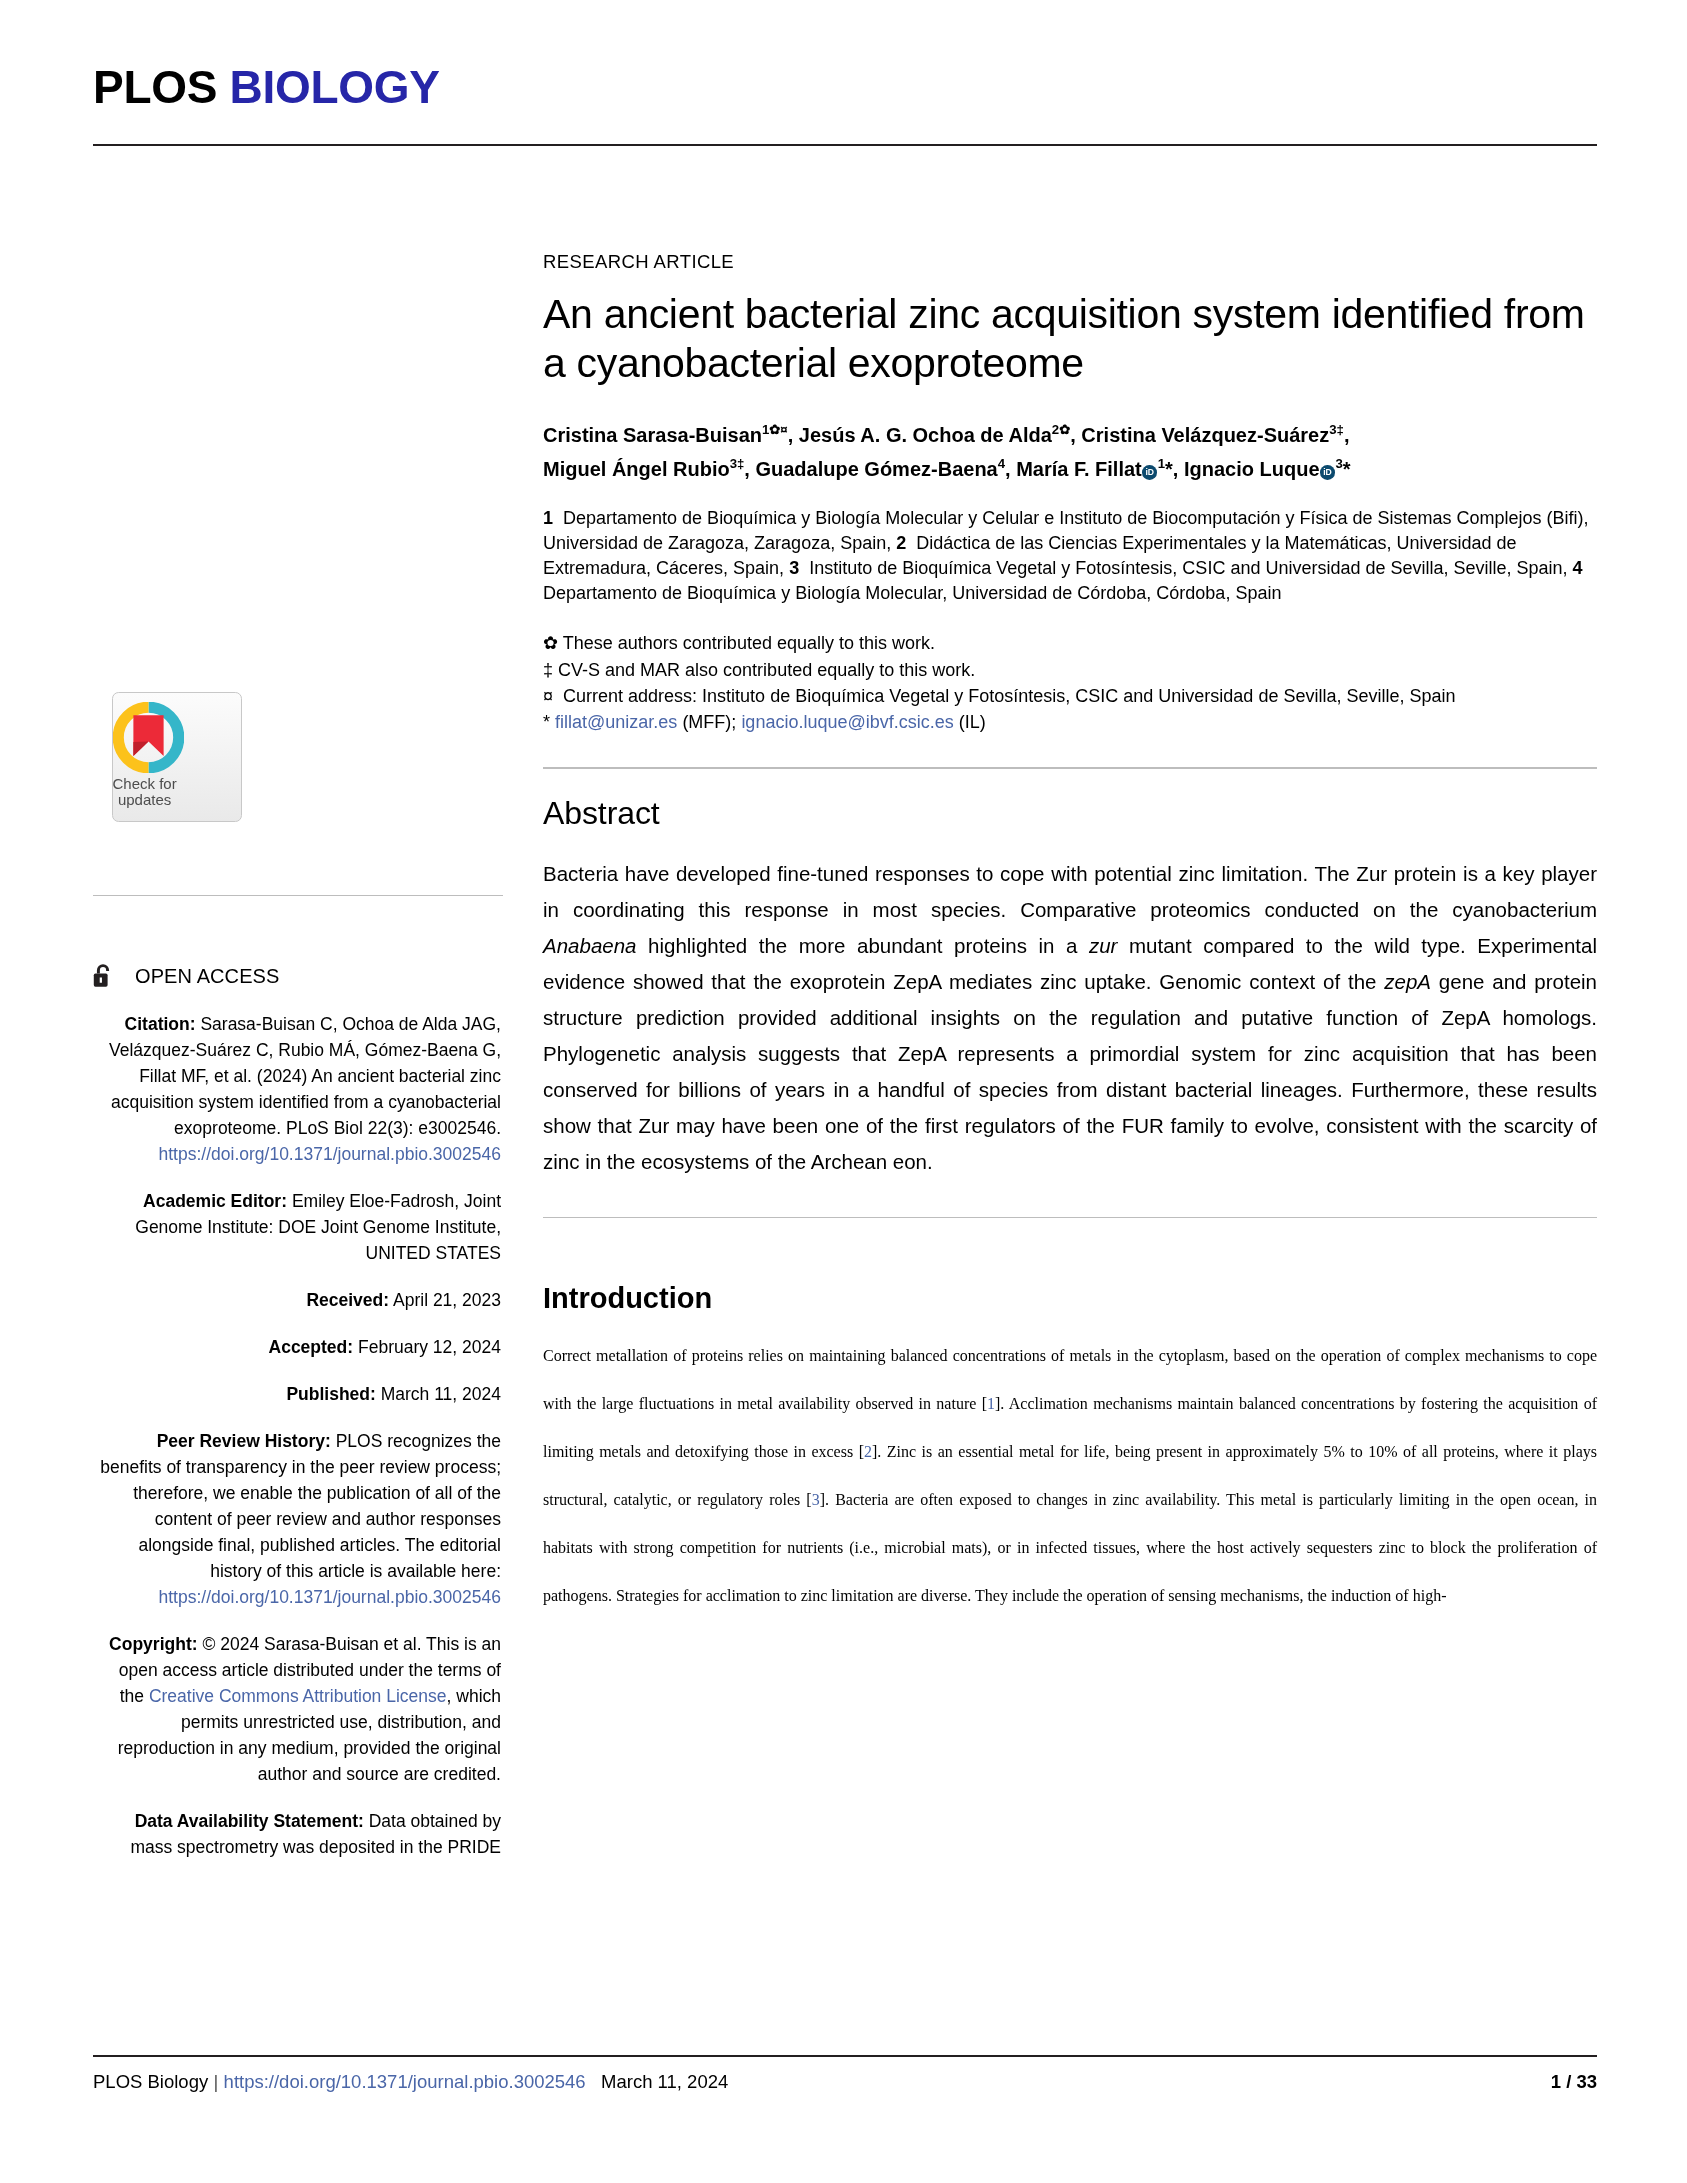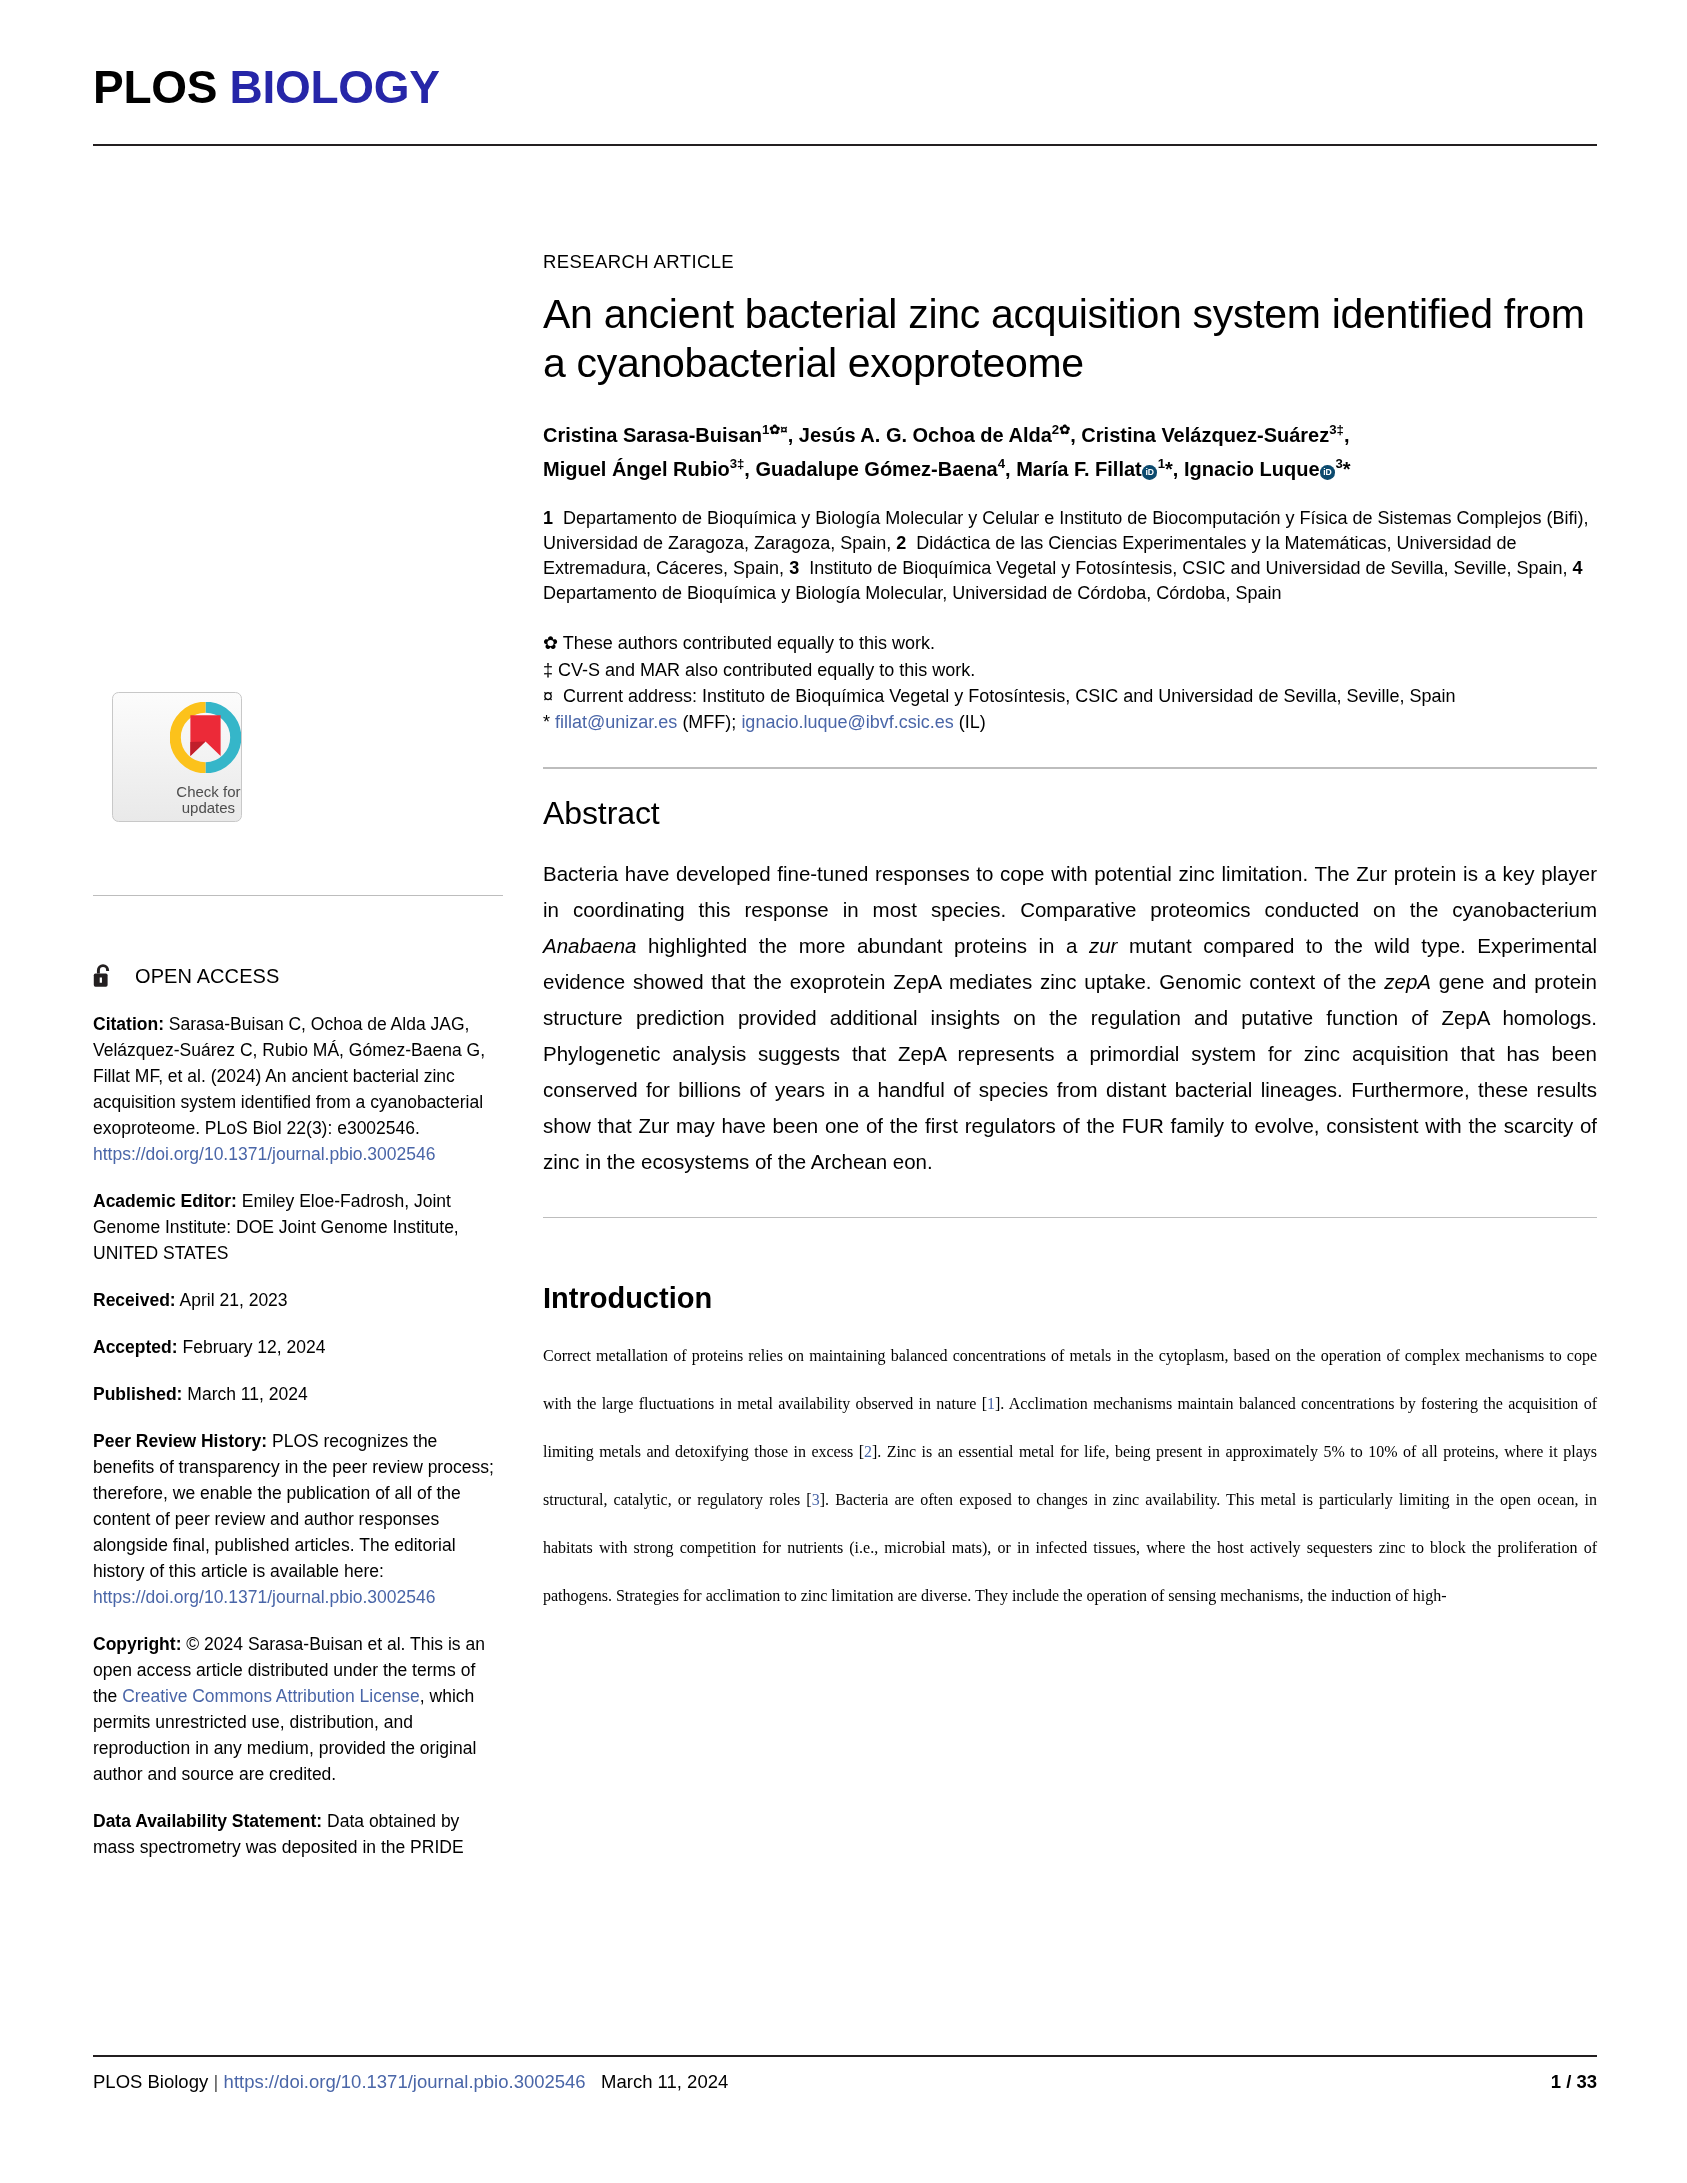--- a/index.html
+++ b/index.html
@@ -61,24 +61,23 @@
     left: 18.5px;
     top: 24px;
     width: 130px;
     height: 130px;
     border: 1.3px solid #c8c8c8;
     border-radius: 6.6px;
     background: linear-gradient(#fcfcfc, #e9e9e9);
     box-sizing: border-box;
     display: flex;
     flex-direction: column;
-    align-items: flex-end;
+    align-items: flex-start;
     justify-content: flex-start;
     padding-top: 9.3px;
-    gap: 8px;
   }
   .crossmark-mark {
     position: relative;
     width: 71px;
     height: 71px;
   }
   .crossmark-label {
     margin-top: 2.6px;
     font-size: 15px;
     line-height: 16.5px;
@@ -114,21 +113,21 @@
 
   .meta {
     position: absolute;
     left: 93px;
     top: 1011px;
     width: 416px;
     font-size: 17.5px;
     line-height: 26px;
     color: #000000;
   }
-  .meta p { margin: 0 8px 21px 0; }
+  .meta p { margin: 0 8px 21px 0; text-align: right; }
   .meta b { font-weight: 700; }
   .meta a, .link {
     color: #4a66a8;
     text-decoration: none;
     word-break: break-word;
   }
 
   
   .main {
     position: absolute;

